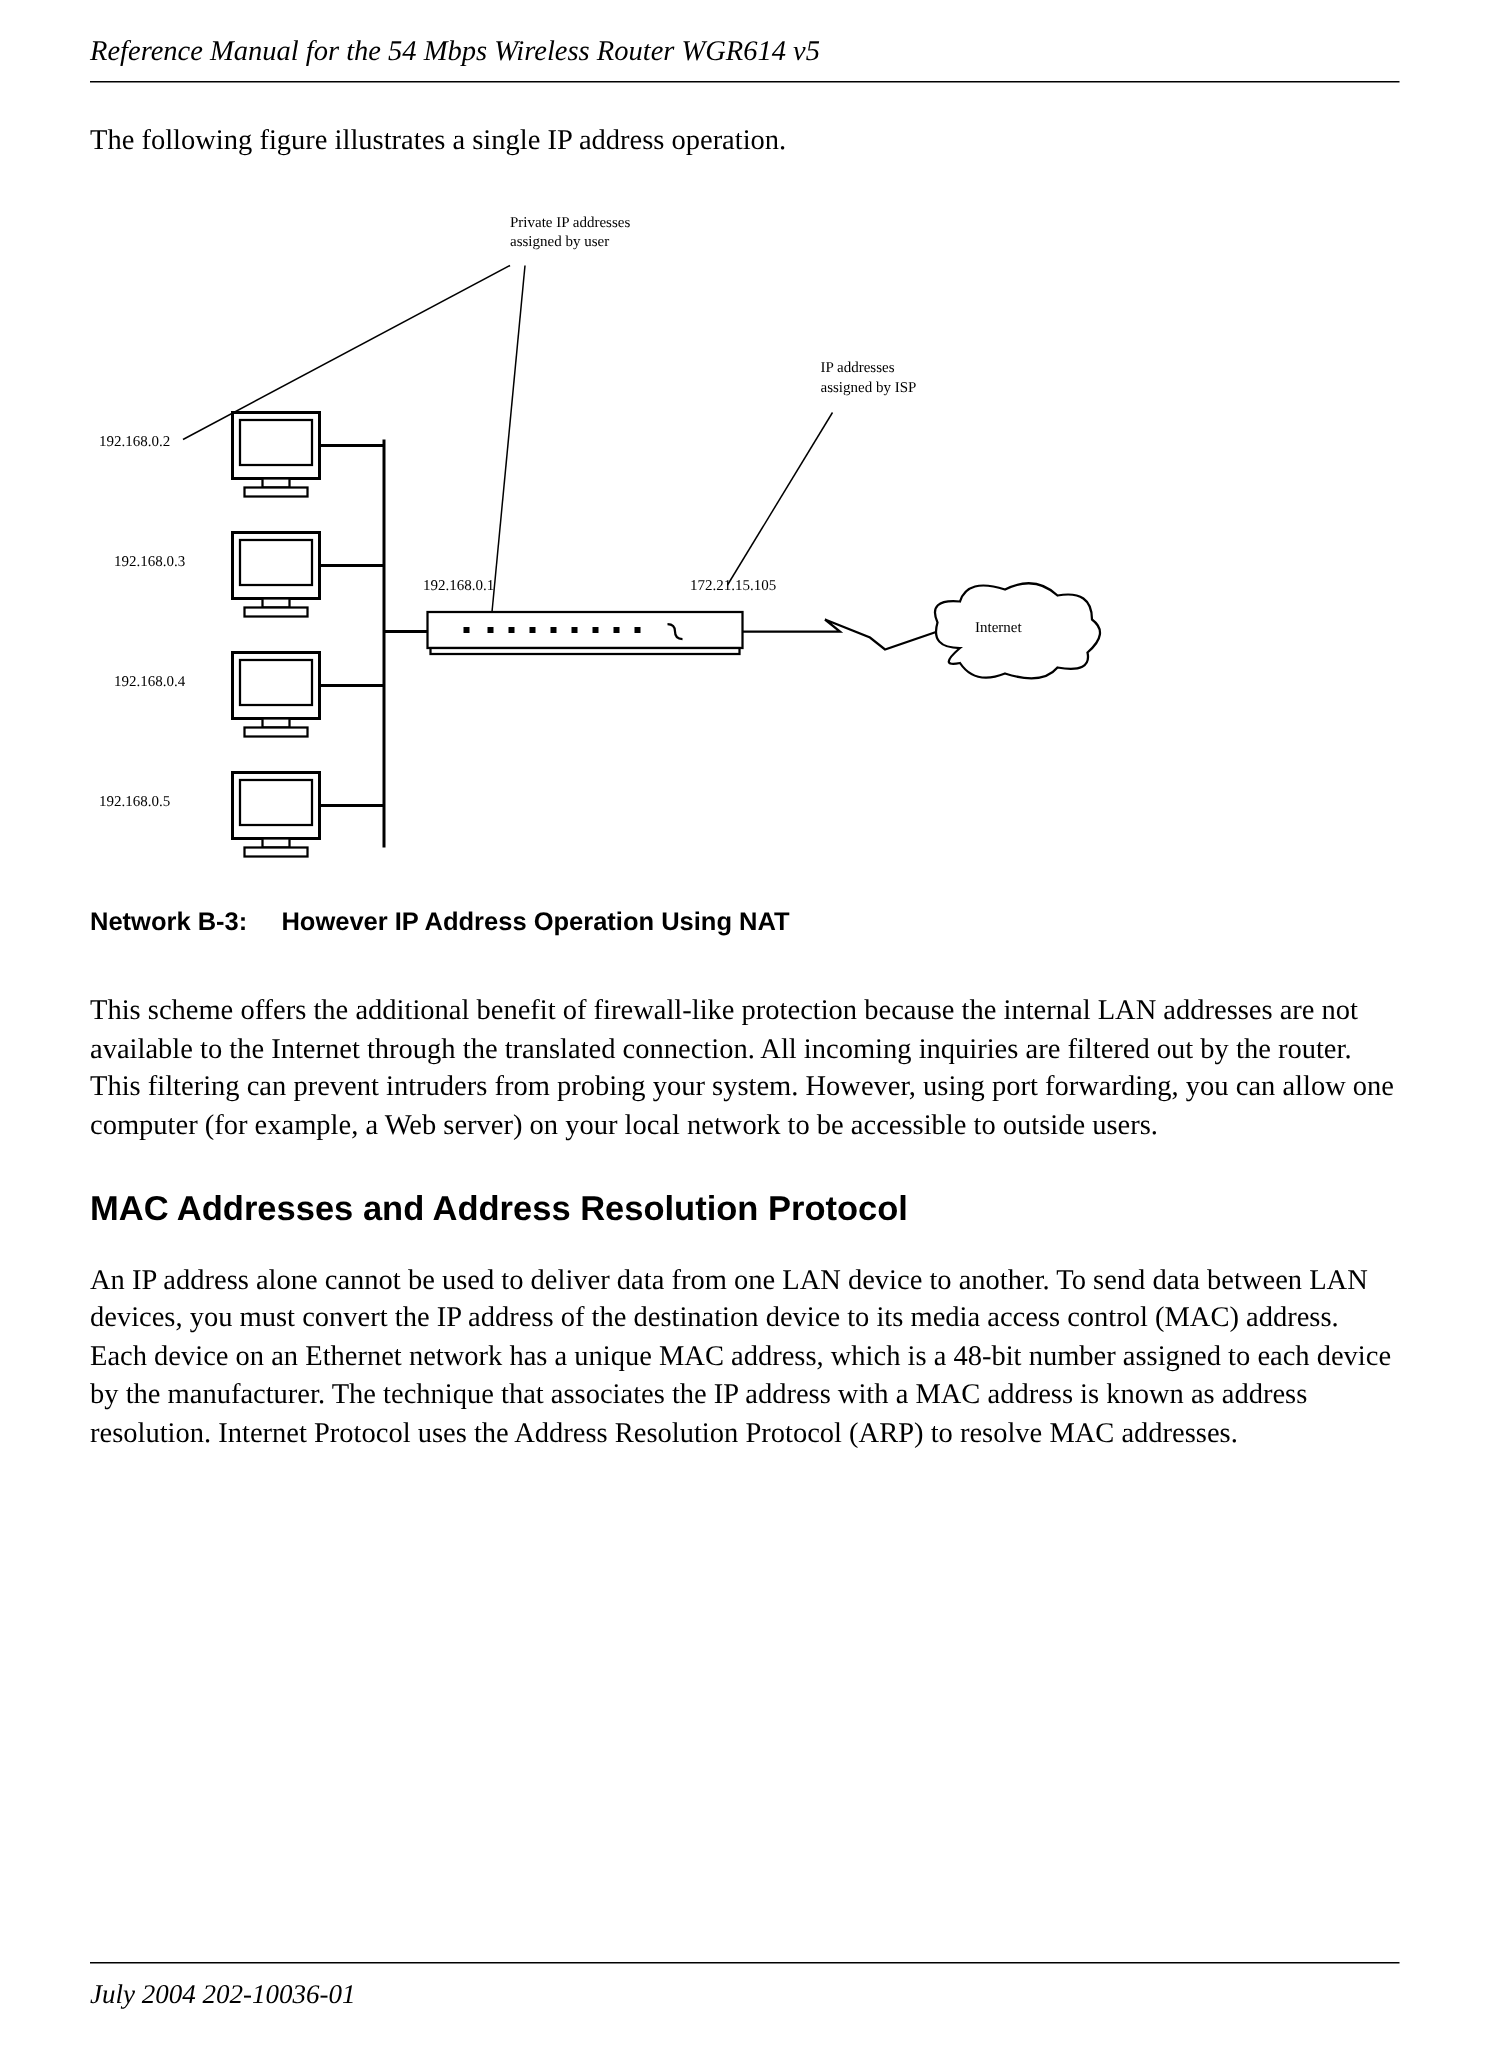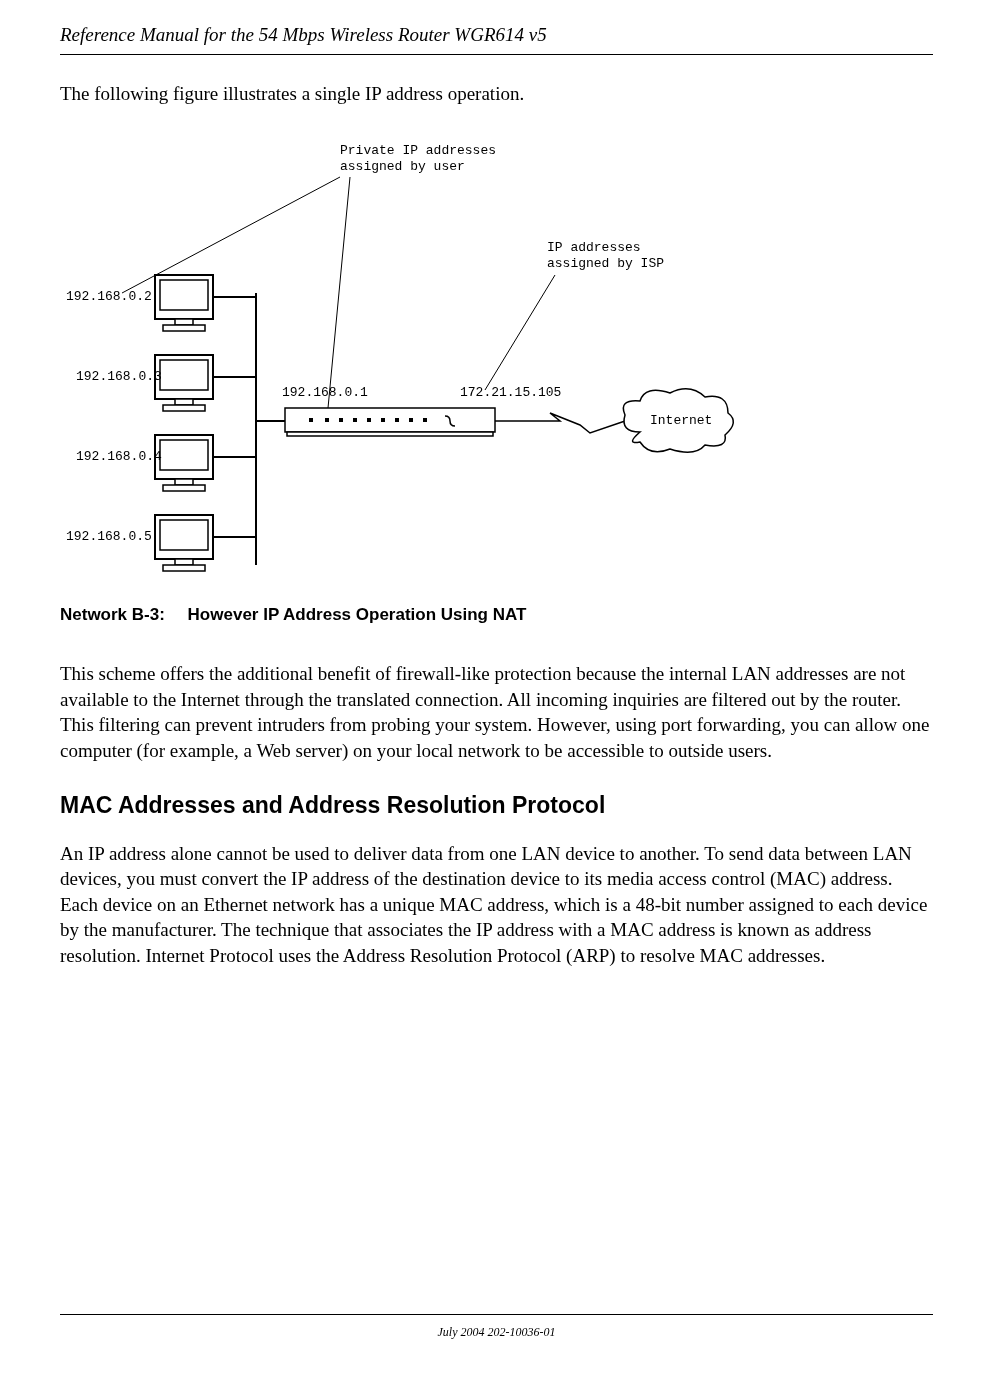--- a/index.html
+++ b/index.html
@@ -35,22 +35,22 @@
       height: 470px;
       margin-bottom: 10px;
     }
     .diagram-svg {
       position: absolute;
       left: 0;
       top: 0;
     }
     .diagram-label {
       position: absolute;
-      font-family: Liberation Mono, monospace;
-      font-size: 13px;
+      font-family: Liberation Serif, serif;
+      font-size: 10px;
       line-height: 1.25;
     }
     .figure-caption {
       font-family: Arial, Helvetica, sans-serif;
       font-weight: bold;
       font-size: 17px;
       margin-top: 10px;
       margin-bottom: 36px;
     }
     .figure-caption .fig-num {
@@ -77,23 +77,23 @@
     .footer-line {
       border-top: 1px solid #000;
       margin-bottom: 10px;
     }
     .footer-row {
       display: flex;
       justify-content: space-between;
       font-size: 18px;
     }
     .footer-date {
-      text-align: center;
+      text-align: left;
       font-style: italic;
-      font-size: 12px;
+      font-size: 18px;
       margin-top: 6px;
     }
   </style>
 </head>
 <body>
 
 <div class="header-title">Reference Manual for the 54 Mbps Wireless Router WGR614 v5</div>
 <div class="header-line"></div>
 
 <div class="intro-text">The following figure illustrates a single IP address operation.</div>

